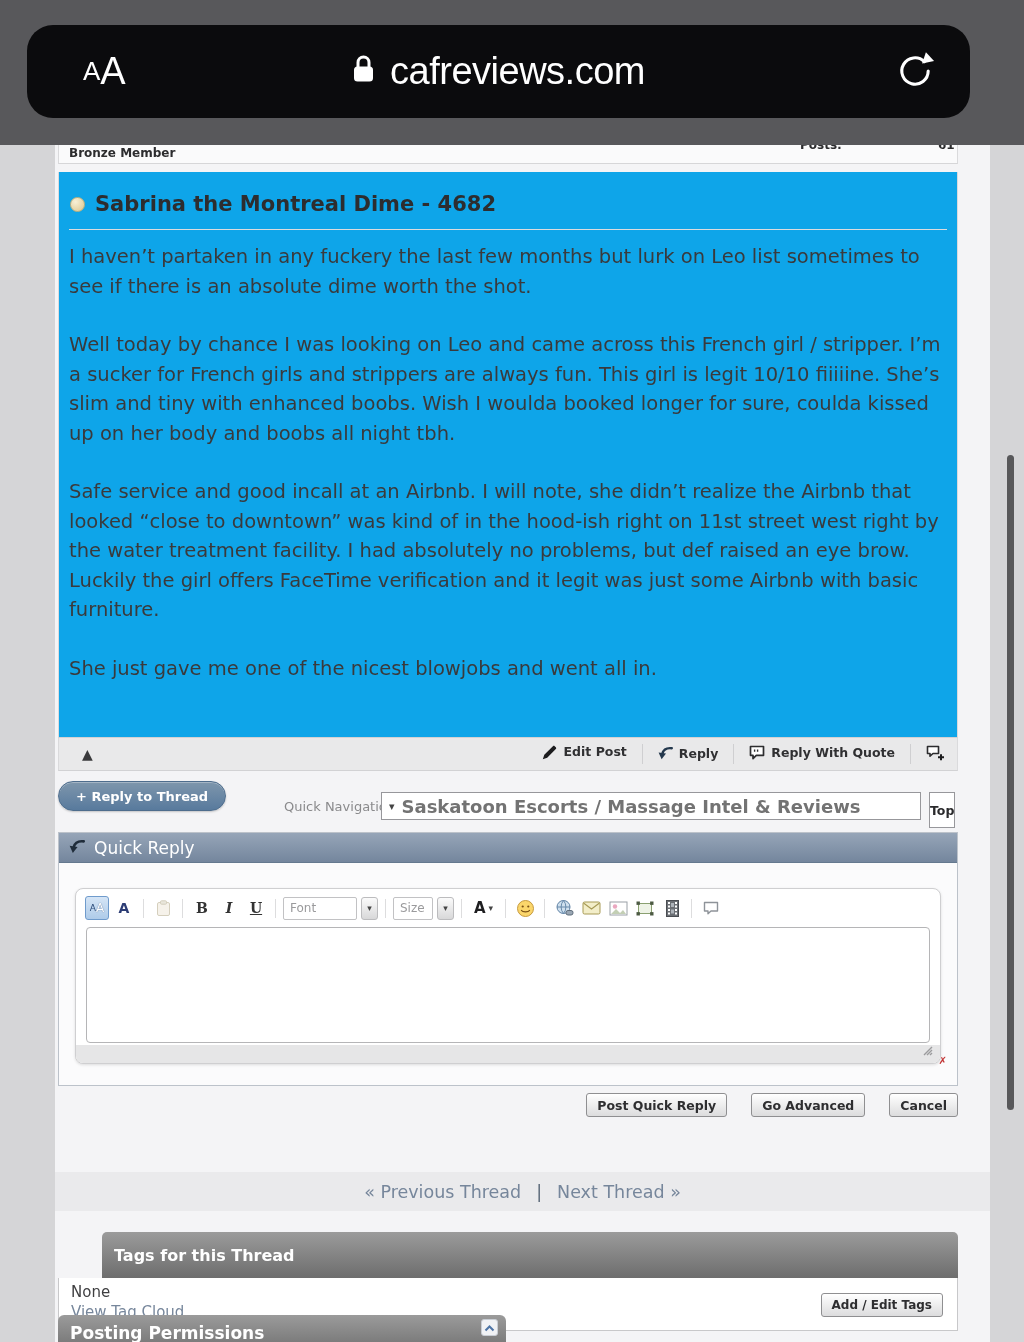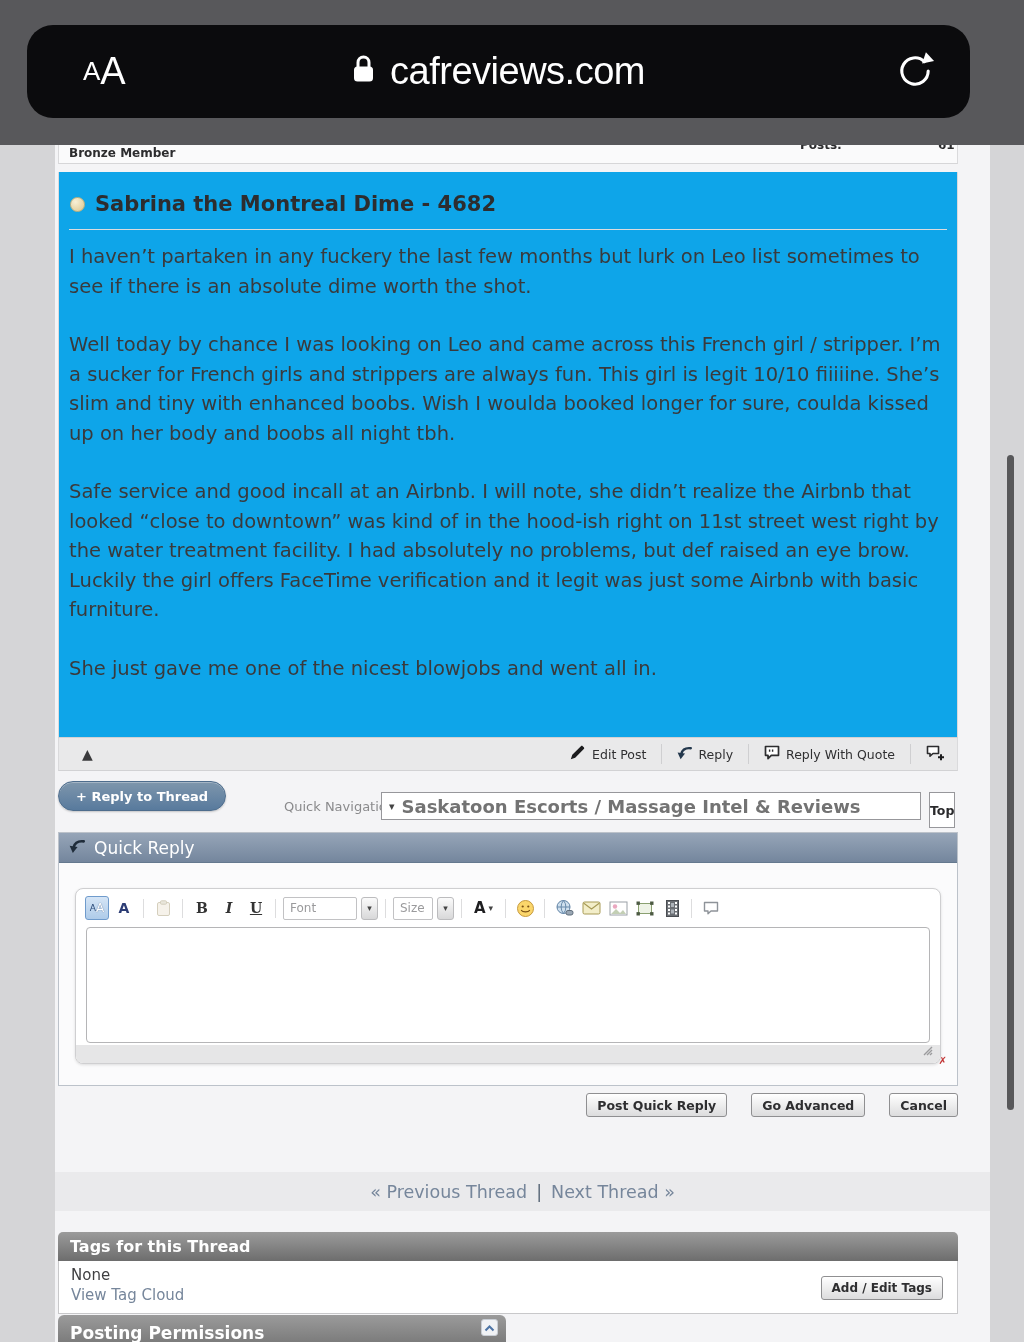--- a/index.html
+++ b/index.html
@@ -31,21 +31,21 @@
   .post-title { font-size:21px; font-weight:bold; color:#2d2d2f; }
   .post-divider { border:none; border-top:1px solid #dcdcde; margin:13px 0 0 0; }
   .post-body { margin-top:12px; width:880px; }
   .post-body p { font-size:19.5px; line-height:29.5px; color:#3a3a3c; margin-bottom:29px; }
   .post-body p:last-child { margin-bottom:0; }
 
   
   .action-bar { position:absolute; left:58px; top:737px; width:900px; height:34px; background:#e9e9ea; border:1px solid #d2d2d4; border-left:1px solid #dadadc; border-right:1px solid #dadadc; display:flex; align-items:center; padding:0 12px; }
   .report-btn { font-size:14px; color:#3a3a3c; margin-left:11px; line-height:1; }
   .action-spacer { flex:1; }
-  .action-item { display:flex; align-items:center; gap:6px; font-size:12.5px; font-weight:normal; color:#303032; cursor:default; }
+  .action-item { display:flex; gap:6px; font-size:12.5px; font-weight:bold; color:#303032; cursor:default; }
   .action-sep { width:1px; height:20px; background:#cfcfd1; margin:0 15px; }
 
   
   .reply-thread-btn { position:absolute; left:58px; top:781px; height:30px; padding:0 17px; border-radius:15px; background:linear-gradient(#7e96ac,#587a9d); border:1px solid #4e6d8d; color:#fff; font-size:13px; font-weight:bold; display:flex; align-items:center; box-shadow:inset 0 1px 0 rgba(255,255,255,.3), 0 1px 2px rgba(0,0,0,.2); }
   .quicknav-label { position:absolute; left:268px; top:799px; font-size:13px; color:#8a8a8c;margin-left:16px; }
   .quicknav-box { position:absolute; left:381px; top:792px; width:540px; height:28px; background:#fff; border:1px solid #97979b; display:flex; align-items:center; gap:7px; padding:0 7px; }
   .quicknav-caret { font-size:11px; color:#444; }
   .quicknav-value { font-size:18px; font-weight:bold; color:#737373; white-space:nowrap; }
   .top-btn { position:absolute; left:929px; top:792px; height:36px; padding:0 0; background:#fff; border:1px solid #97979b; display:flex; align-items:center; font-size:12.5px; font-weight:bold; color:#2a2a2c; }
 
@@ -71,27 +71,27 @@
   .rm-x { position:absolute; right:-7px; bottom:-3px; color:#c23333; font-size:10px; font-weight:bold; }
   .qr-textarea { position:absolute; left:10px; right:10px; top:38px; bottom:20px; border:1px solid #b5b5b7; border-radius:4px; resize:none; background:#fff; font-family:"DejaVu Sans", sans-serif; font-size:15px; outline:none; }
   .editor-bottom { position:absolute; left:0; right:0; bottom:0; height:18px; background:#e6e6e7; border-radius:0 0 7px 7px; }
   .grip { position:absolute; right:7px; bottom:3px; }
 
   
   .qr-buttons { position:absolute; left:58px; top:1093px; width:900px; display:flex; justify-content:flex-end; gap:24px; }
   .gray-btn { height:24px; padding:0 10px; font-size:12.5px; font-weight:bold; color:#2e2e30; background:linear-gradient(#ffffff,#dcdcdd); border:1px solid #8f8f91; border-radius:3px; display:flex; align-items:center; font-family:"DejaVu Sans", sans-serif; }
 
   
-  .pager { position:absolute; left:55px; top:1172px; width:935px; height:39px; background:#eaeaec; display:flex; align-items:center; justify-content:center; gap:9px; font-size:17.5px; }
+  .pager { position:absolute; left:55px; top:1172px; width:935px; height:39px; background:#eaeaec; display:flex; align-items:center; justify-content:center; gap:15px; font-size:17.5px; }
   .pager a { color:#76869b; text-decoration:none; }
   .pager .sep { color:#5a6878; }
 
   
   .tags-panel { position:absolute; left:58px; top:1232px; width:900px; }
-  .bar-header { height:29px; background:linear-gradient(#9b9b9b,#6d6d6d); border-radius:5px 5px 0 0; color:#fff; font-size:16px; font-weight:bold; display:flex; align-items:center; padding-left:12px; }
+  .bar-header { height:46px; background:linear-gradient(#9b9b9b,#6d6d6d); border-radius:5px 5px 0 0; color:#fff; font-size:16px; font-weight:bold; display:flex; align-items:center; padding-left:12px;margin-left:44px; }
   .tags-body { position:relative; background:#fff; border:1px solid #c8c8ca; border-top:none; height:53px; padding:5px 12px; }
   .tags-none { font-size:15px; color:#3f3f41; }
   .tags-cloud-link { font-size:15px; color:#76869b; margin-top:2px; }
   .addtags-btn { position:absolute; right:14px; top:15px; }
 
   
   .perm-panel { position:absolute; left:58px; top:1315px; width:448px; height:40px; }
   .perm-header { position:relative; height:40px; background:linear-gradient(#9b9b9b,#6d6d6d); border-radius:6px 6px 0 0; color:#fff; font-size:17px; font-weight:bold; padding:8px 0 0 12px; }
   .collapse-btn { position:absolute; right:8px; top:4px; width:17px; height:17px; background:#f0f2f5; border:1px solid #c8cdd4; border-radius:3px; display:flex; align-items:center; justify-content:center; }
 

